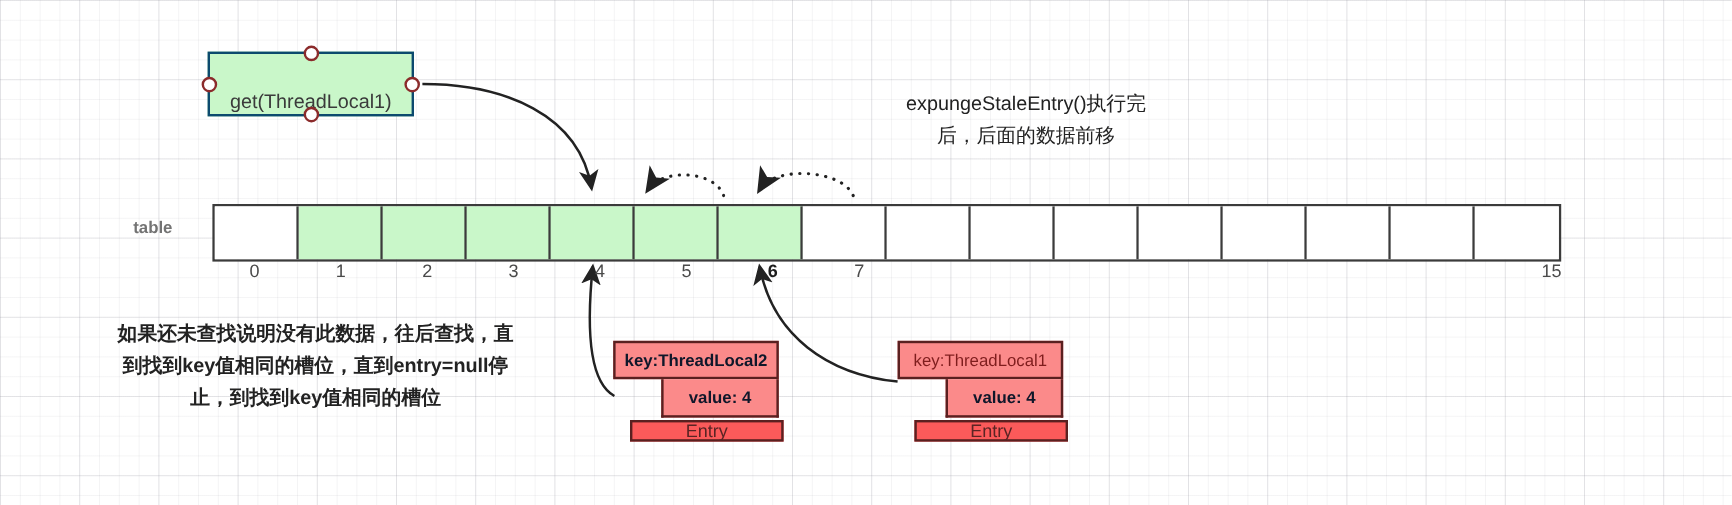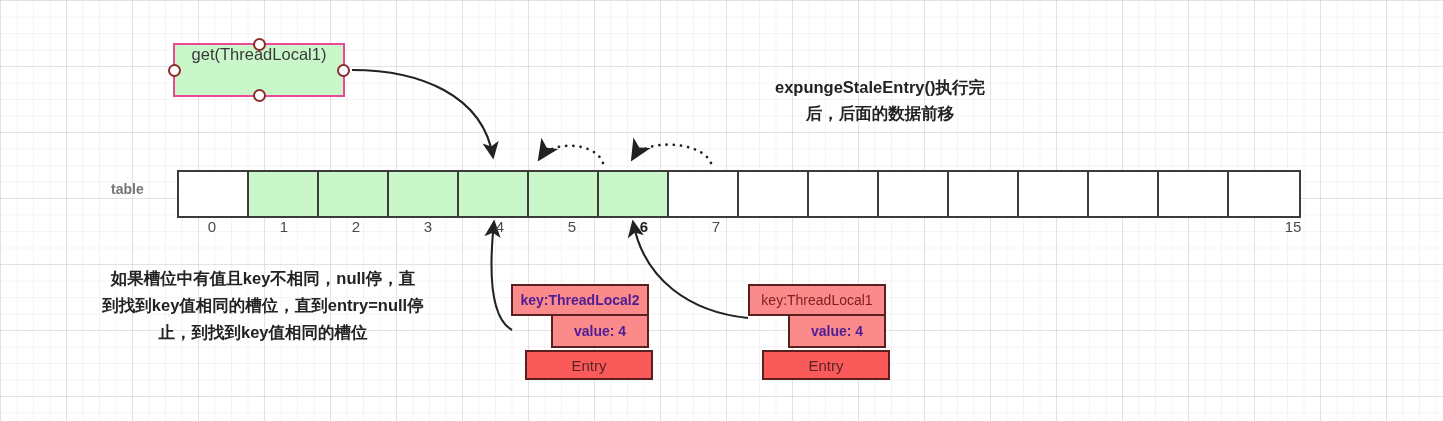--- a/index.html
+++ b/index.html
@@ -13,37 +13,37 @@
       linear-gradient(to bottom, rgba(150,150,160,.19) 1px, transparent 1px);
     background-size:16.5px 16.5px,16.5px 16.5px,66px 66px,66px 66px;
     font-family:"Liberation Sans","DejaVu Sans",sans-serif;
     color:#1a1a1a;
   }
   #svg-layer{position:absolute;left:0;top:0;width:1443px;height:421px;pointer-events:none;}
 
   
   .get-box{
     position:absolute;left:173px;top:43px;width:172px;height:54px;
-    background:#c9f7c9;border:2px solid #ec4899;box-sizing:border-box;
-    display:flex;align-items:flex-start;justify-content:center;
+    background:#c9f7c9;border:2px solid #0c4a6e;box-sizing:border-box;
+    display:flex;align-items:flex-end;justify-content:center;
     font-size:16.5px;color:#3a3a3a;
   }
   .conn{
     position:absolute;width:13px;height:13px;border-radius:50%;
     background:#ffffff;border:2px solid #8b2b2b;box-sizing:border-box;
   }
   .conn.left{left:-7px;top:50%;margin-top:-6.5px;}
   .conn.right{right:-7px;top:50%;margin-top:-6.5px;}
   .conn.top{top:-7px;left:50%;margin-left:-6.5px;}
   .conn.bottom{bottom:-7px;left:50%;margin-left:-6.5px;}
 
   
   .note-title{
-    position:absolute;left:725px;top:74px;width:310px;
-    text-align:center;font-weight:bold;font-size:16.5px;line-height:26px;
+    position:absolute;left:700px;top:74px;width:310px;
+    text-align:center;font-weight:normal;font-size:16.5px;line-height:26px;
     color:#222;
   }
 
   
   .table-label{
     position:absolute;left:111px;top:181px;font-weight:bold;font-size:14px;color:#737373;
   }
   .table-row{
     position:absolute;left:177px;top:170px;height:44px;display:flex;
     border:2px solid #3b3b3b;box-sizing:content-box;
@@ -69,24 +69,24 @@
   }
 
   
   .entry-box{position:absolute;width:138px;}
   .entry-key,.entry-val{
     height:32px;border:2px solid #5a2020;box-sizing:border-box;
     background:#fb8a8a;display:flex;align-items:center;justify-content:center;
     font-size:14px;
   }
   .entry-val{border-top:none;margin-left:40px;}
-  .entry-key.bold,.entry-val.bold{font-weight:bold;color:#4c1d95;}
+  .entry-key.bold,.entry-val.bold{font-weight:bold;color:#0f172a;}
   .entry-key.muted{color:#7f1d1d;}
   .entry-foot{
-    position:relative;left:14px;width:128px;height:30px;margin-top:2px;
+    position:relative;left:14px;width:128px;height:18px;margin-top:2px;
     border:2px solid #5a2020;box-sizing:border-box;background:#fb5a5a;
     display:flex;align-items:center;justify-content:center;
     font-size:15px;color:#5a2424;
   }
   #entry-left{left:511px;top:284px;}
   #entry-right{left:748px;top:284px;}
 </style>
 </head>
 <body>
 
@@ -156,21 +156,21 @@
     <div class="idx" style="left: 648px;"></div>
     <div class="idx" style="left: 720px;"></div>
     <div class="idx" style="left: 792px;"></div>
     <div class="idx" style="left: 864px;"></div>
     <div class="idx" style="left: 936px;"></div>
     <div class="idx" style="left: 1008px;"></div>
     <div class="idx" style="left: 1081px;">15</div>
   </div>
 
 <div class="note-left">
-  <div>如果槽位中有值且key不相同，null停，直</div>
+  <div>如果还未查找说明没有此数据，往后查找，直</div>
   <div>到找到key值相同的槽位，直到entry=null停</div>
   <div>止，到找到key值相同的槽位</div>
 </div>
 
 <div class="entry-box" id="entry-left">
   <div class="entry-key bold">key:ThreadLocal2</div>
   <div class="entry-val bold">value: 4</div>
   <div class="entry-foot">Entry</div>
 </div>
 

